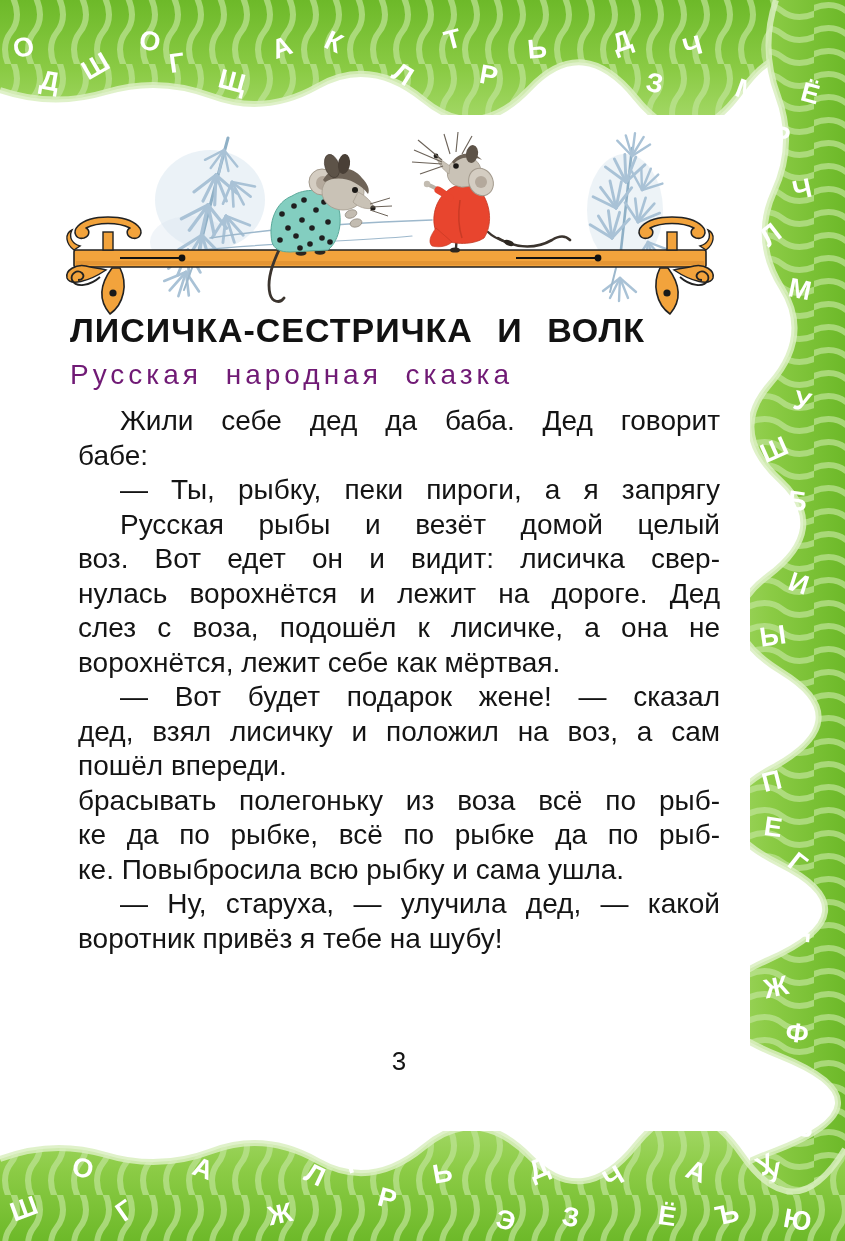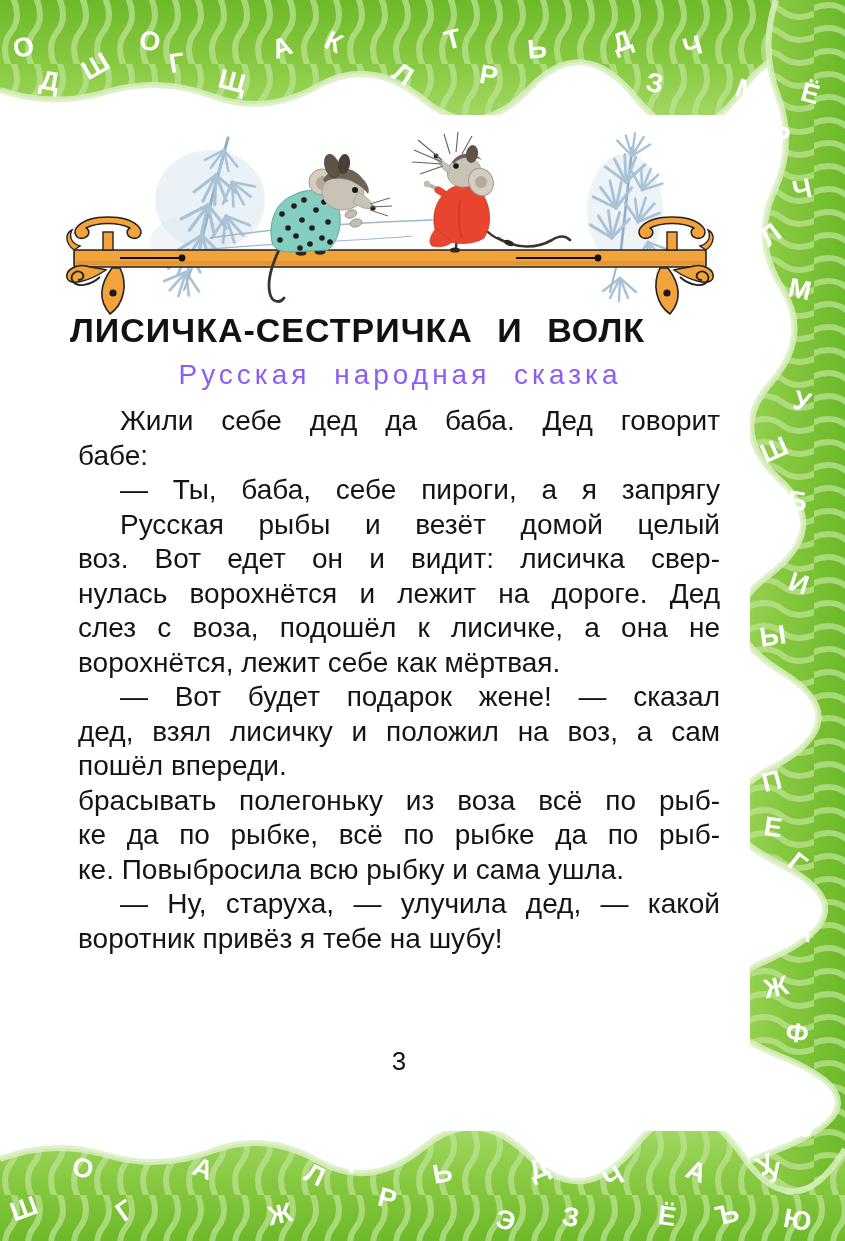--- a/index.html
+++ b/index.html
@@ -6,22 +6,22 @@
   .page{position:relative;width:845px;height:1241px;background:#fff;overflow:hidden;
         font-family:"Liberation Sans",sans-serif;}
   .band{position:absolute;display:block;}
   .band-top{top:0;left:0;}
   .band-right{top:0;right:0;}
   .band-bottom{bottom:0;left:0;}
   .bl{font-family:"Liberation Sans",sans-serif;font-weight:bold;font-size:27px;fill:#ffffff;text-anchor:middle;}
   .illu{position:absolute;left:60px;top:130px;}
   .title{position:absolute;left:70px;top:310px;width:660px;
          font-weight:bold;font-size:34px;line-height:1.2;letter-spacing:1px;word-spacing:14px;color:#121212;}
-  .subtitle{position:absolute;left:70px;top:358px;width:660px;text-align:center;
-         font-size:28px;line-height:1.2;letter-spacing:4px;word-spacing:12px;color:#8b5cf6;}
+  .subtitle{position:absolute;left:70px;top:358px;width:660px;
+         font-size:28px;line-height:1.2;letter-spacing:4px;word-spacing:12px;color:#701a75;}
   .text-block{position:absolute;left:78px;top:404px;width:642px;color:#141414;
          font-size:28px;line-height:34.5px;}
   .ln{width:642px;text-align:justify;white-space:normal;}
   .ln.j{text-align-last:justify;}
   .ln.ind{text-indent:42px;}
   .pageno{position:absolute;left:78px;top:1046px;width:642px;text-align:center;
          font-size:26px;color:#141414;}
 </style>
 </head>
 <body>
@@ -284,21 +284,21 @@
       </g>
     </g>
   </svg>
 
   <div class="title">ЛИСИЧКА-СЕСТРИЧКА И ВОЛК</div>
   <div class="subtitle">Русская народная сказка</div>
 
   <div class="text-block">
     <div class="ln j ind">Жили себе дед да баба. Дед говорит</div>
     <div class="ln">бабе:</div>
-    <div class="ln j ind">— Ты, баба, себе пироги, а я запрягу</div>
+    <div class="ln j ind">— Ты, рыбку, пеки пироги, а я запрягу</div>
     <div class="ln j ind">Русская рыбы и везёт домой целый</div>
     <div class="ln j">воз. Вот едет он и видит: лисичка свер-</div>
     <div class="ln j">нулась ворохнётся и лежит на дороге. Дед</div>
     <div class="ln j">слез с воза, подошёл к лисичке, а она не</div>
     <div class="ln">ворохнётся, лежит себе как мёртвая.</div>
     <div class="ln j ind">— Вот будет подарок жене! — сказал</div>
     <div class="ln j">дед, взял лисичку и положил на воз, а сам</div>
     <div class="ln">пошёл впереди.</div>
     <div class="ln j">брасывать полегоньку из воза всё по рыб-</div>
     <div class="ln j">ке да по рыбке, всё по рыбке да по рыб-</div>

